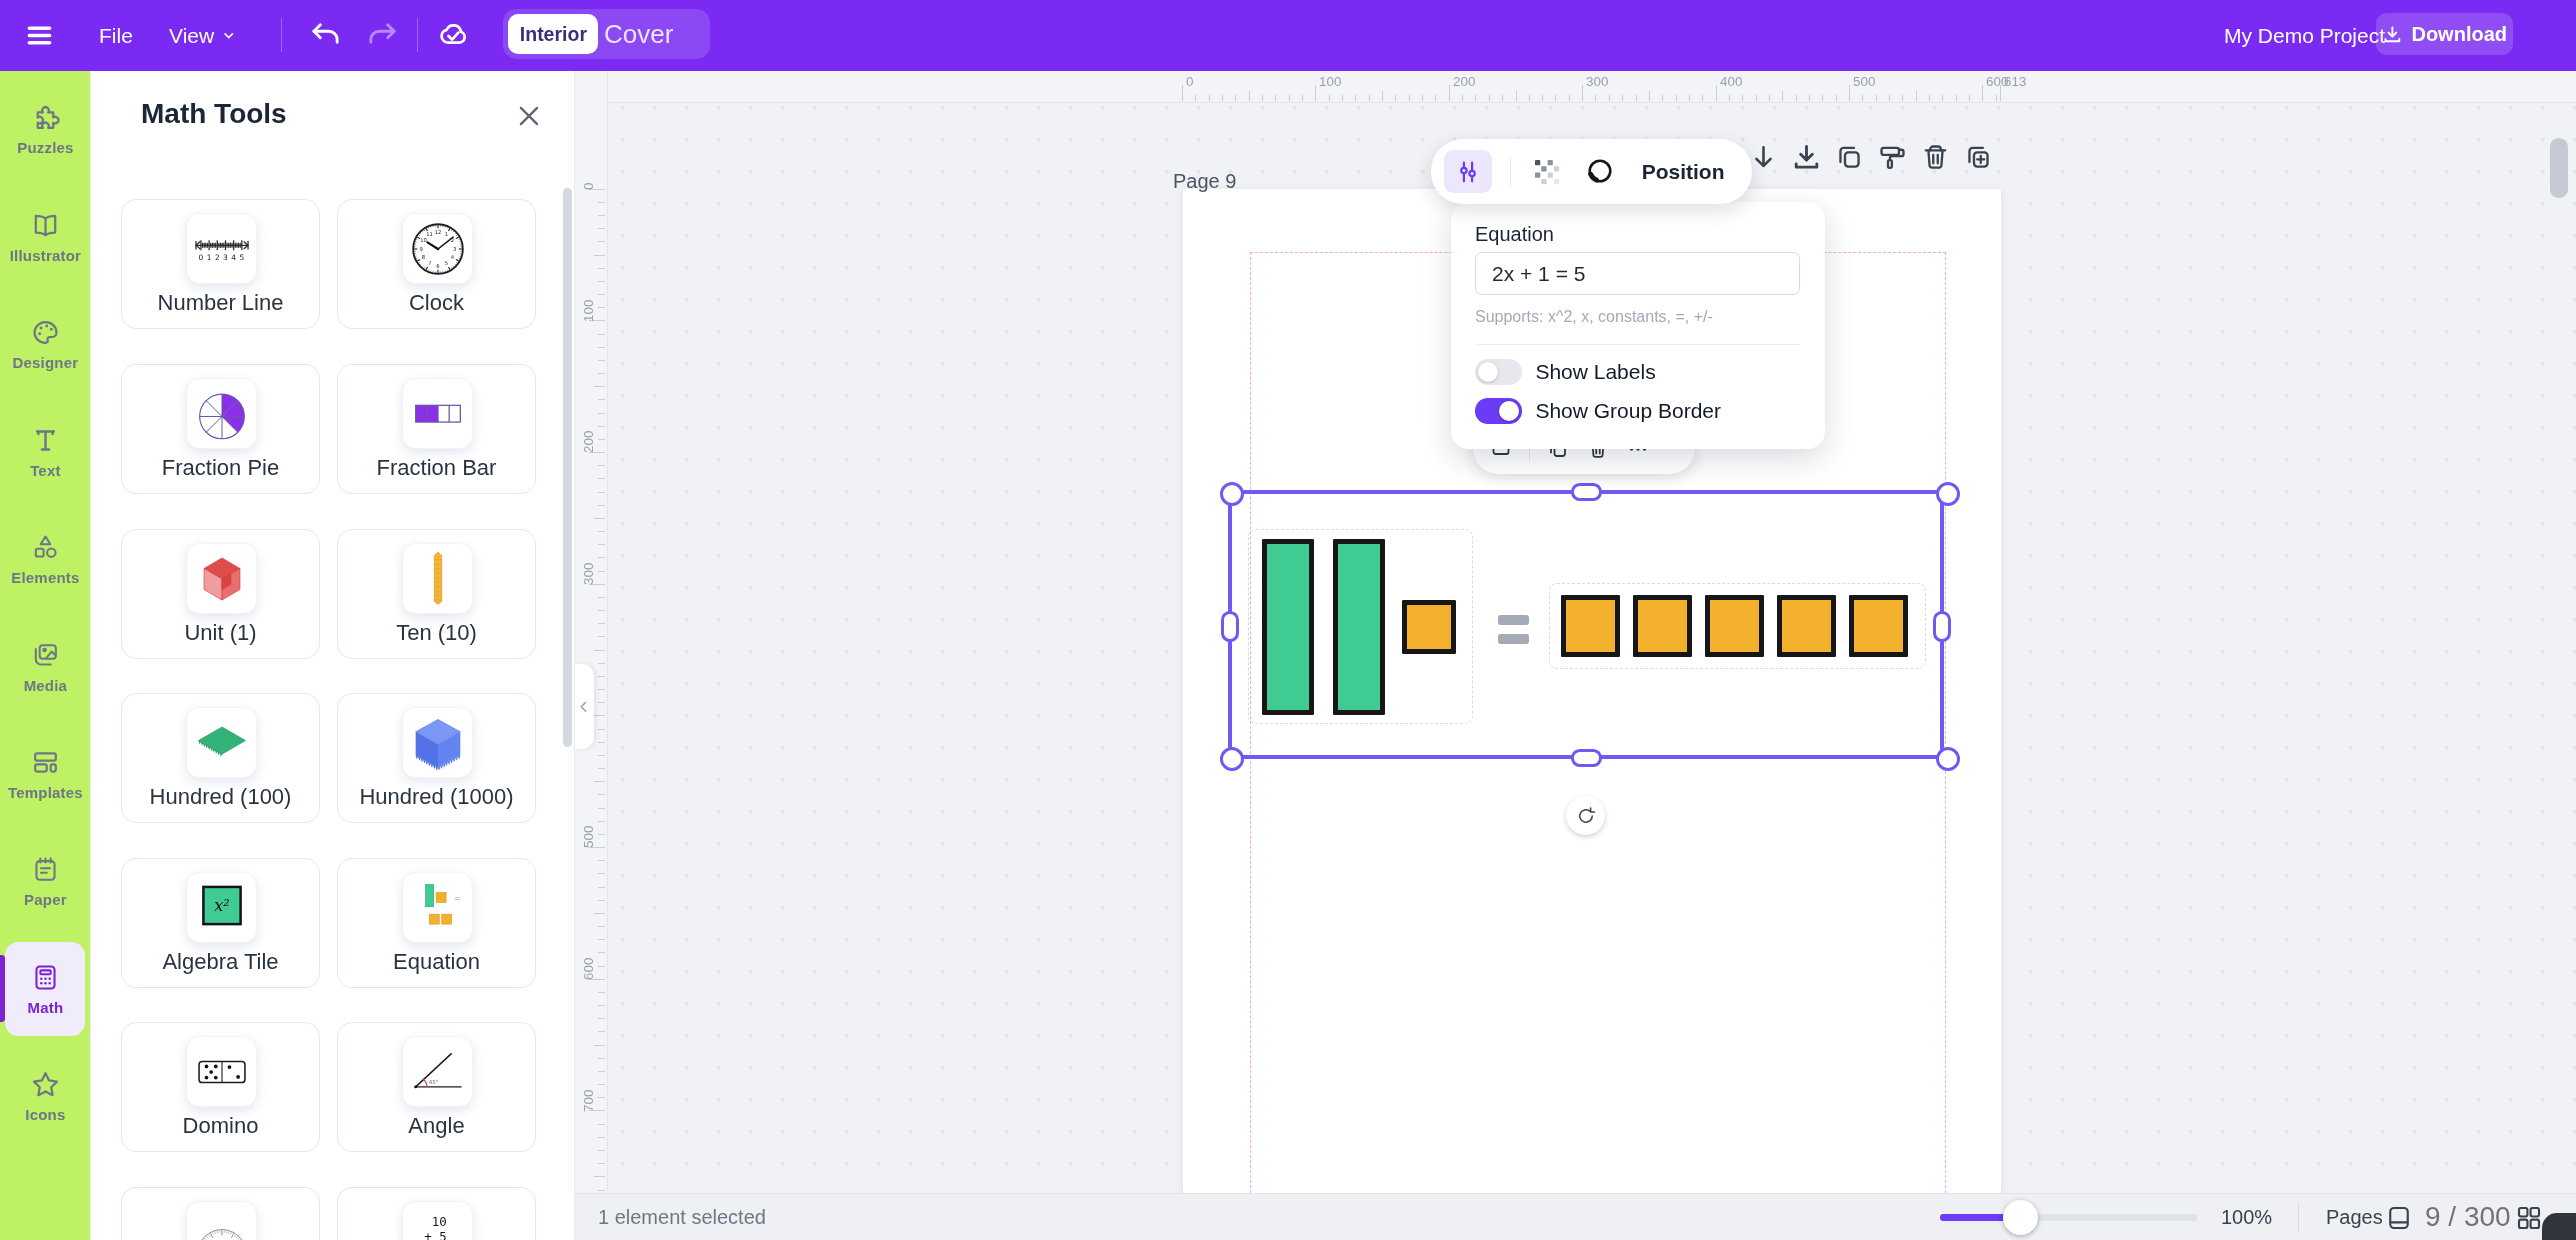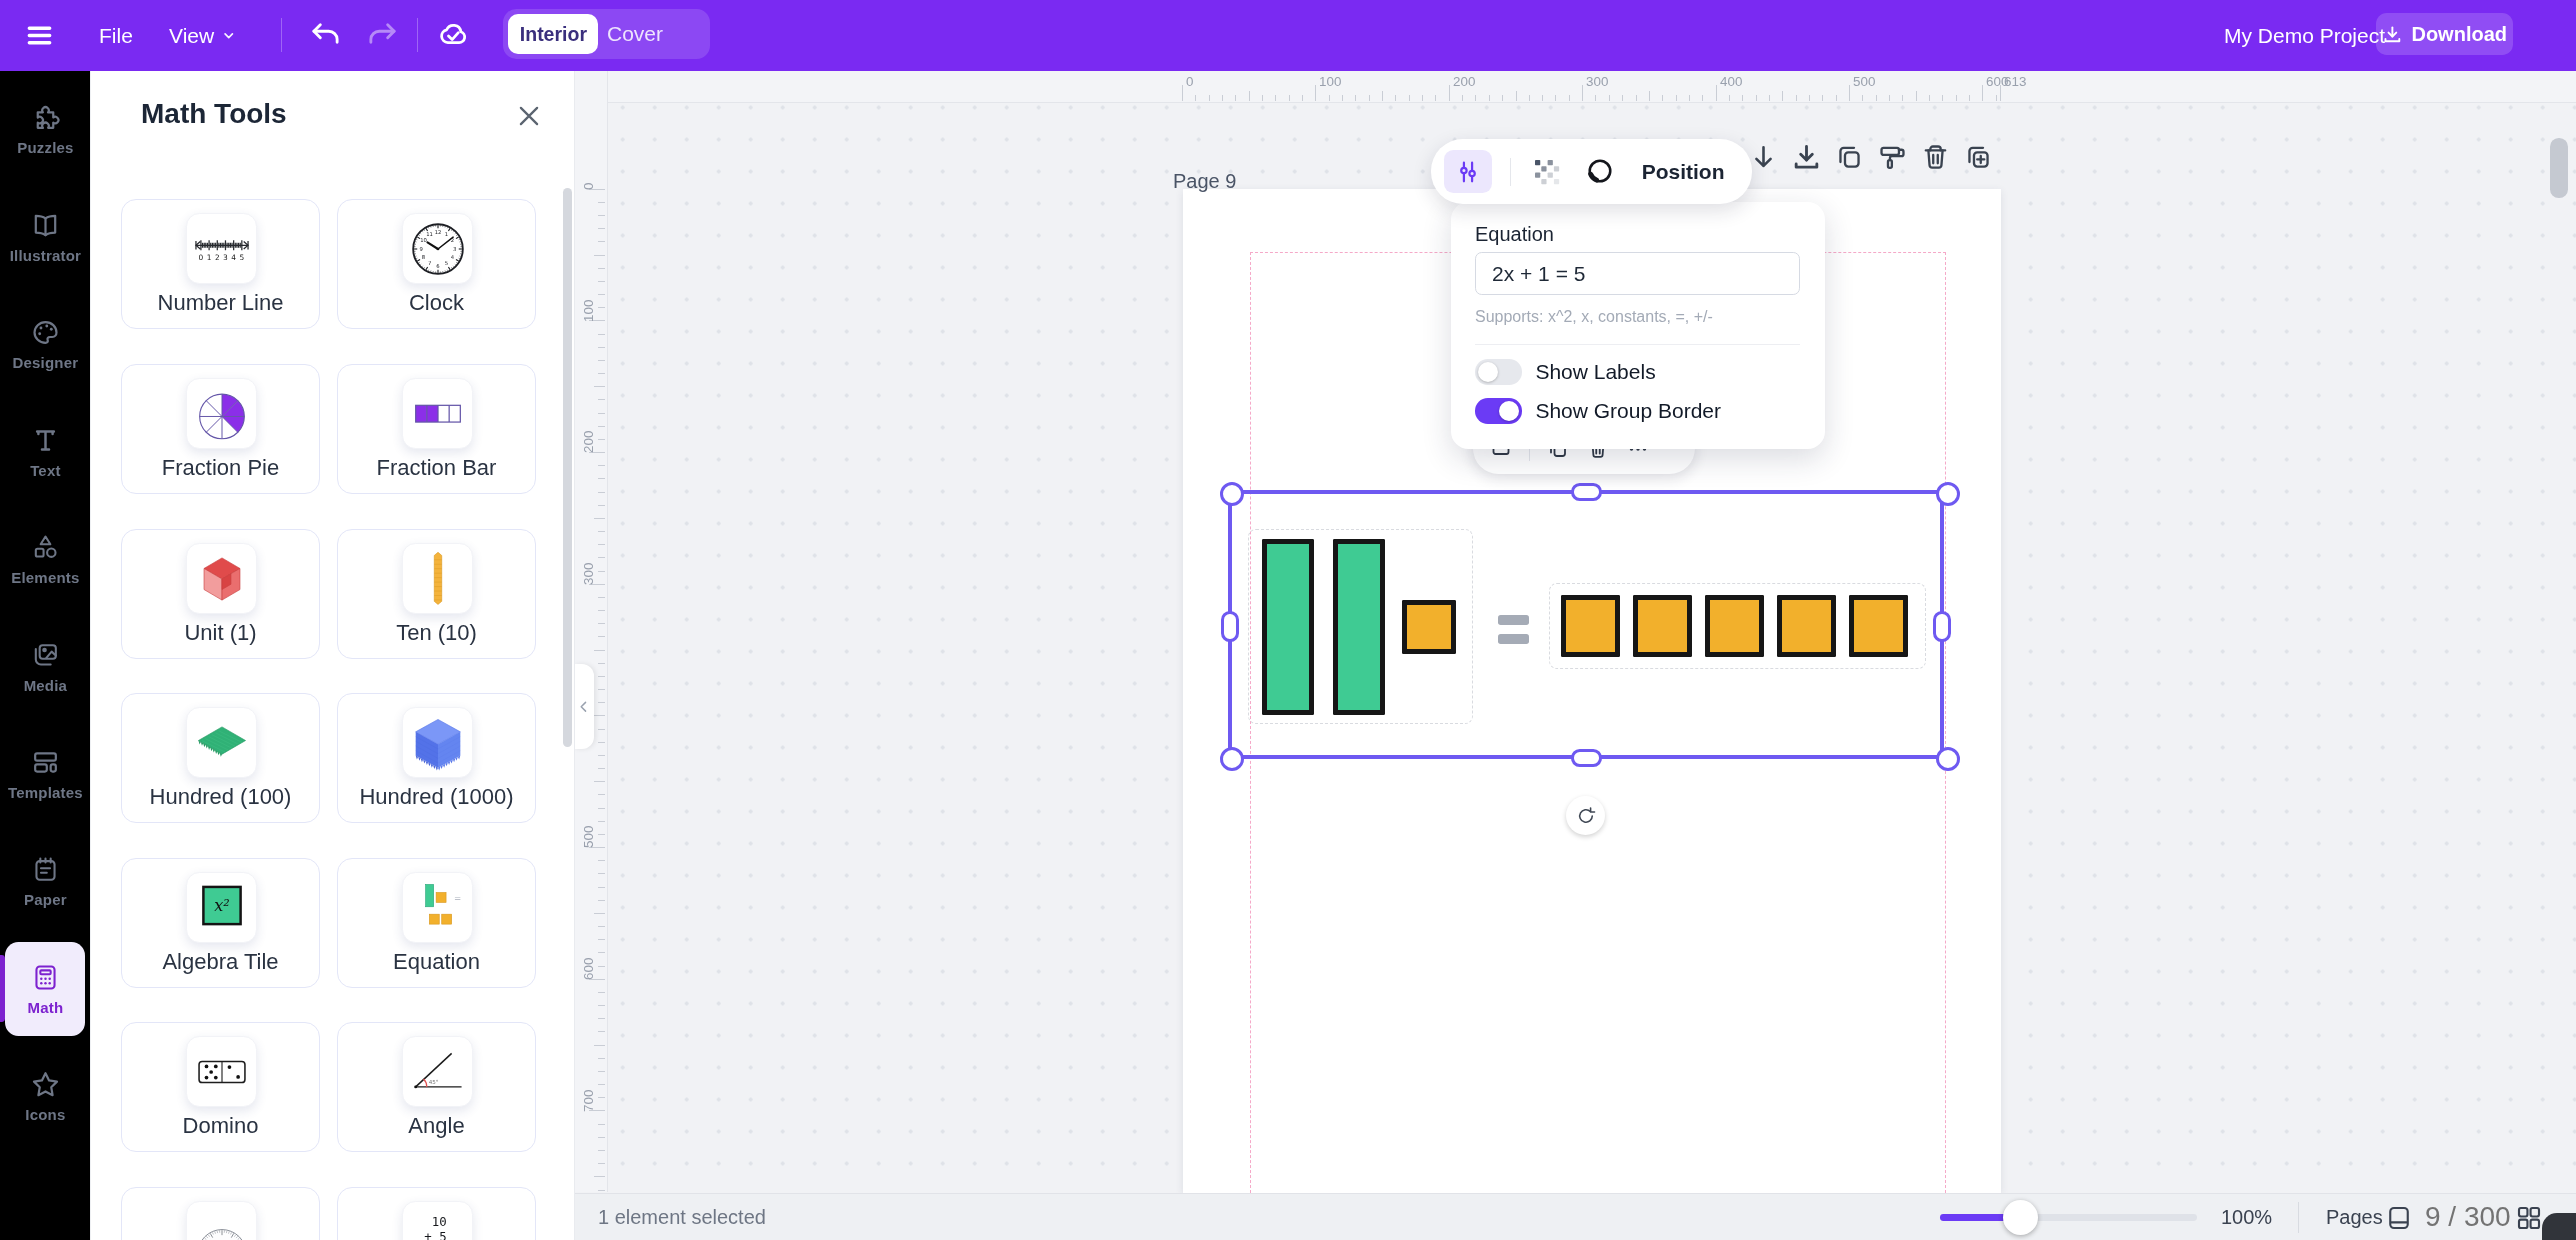--- a/index.html
+++ b/index.html
@@ -22,31 +22,31 @@
   #tbd1{left:281px;} #tbd2{left:417px;}
   #undo-btn{left:310px;top:19px;width:31px;height:31px;}
   #redo-btn{left:367px;top:19px;width:31px;height:31px;opacity:.45;}
   #cloud-btn{left:435px;top:17px;width:35px;height:35px;}
   #segmented{position:absolute;left:503px;top:9.4px;width:207px;height:50px;border-radius:13.4px;
              background:rgba(255,255,255,.14);}
   #seg-interior{position:absolute;left:5.4px;top:4.7px;width:90px;height:40px;border:none;border-radius:10px;
                 background:#fff;color:#3a2f7d;font-size:19.5px;font-weight:600;cursor:pointer;
                 font-family:"Liberation Sans",sans-serif;}
   #seg-cover{position:absolute;left:95px;top:4.7px;width:74px;height:40px;border:none;background:none;
-             color:rgba(255,255,255,.85);font-size:21px;font-weight:500;cursor:pointer;
+             color:rgba(255,255,255,.85);font-size:26px;font-weight:500;cursor:pointer;
              font-family:"Liberation Sans",sans-serif;}
   #project-title{position:absolute;left:2224px;top:0;height:71px;display:flex;align-items:center;
                  color:#fff;font-size:21px;font-weight:500;cursor:pointer;}
   #download-btn{position:absolute;left:2376px;top:13.4px;width:137px;height:42px;border:none;border-radius:10.8px;
                 background:rgba(255,255,255,.17);color:#fff;display:flex;align-items:center;justify-content:center;
                 gap:8.7px;font-size:20px;font-weight:600;cursor:pointer;font-family:"Liberation Sans",sans-serif;}
   #download-btn [data-icon]{width:21.5px;height:21.5px;}
 
   
-  #sidebar{position:absolute;left:0;top:71px;width:91px;height:1170px;background:#000000;
+  #sidebar{position:absolute;left:0;top:71px;width:91px;height:1170px;background:#bef264;
            border-right:0.7px solid #eef0f3;z-index:55;}
   .side-item{position:absolute;left:5.4px;width:80px;height:94px;border-radius:13.4px;display:flex;
              flex-direction:column;align-items:center;justify-content:center;gap:6px;cursor:pointer;
              color:#6e7686;}
   .side-item .side-icon{width:31px;height:31px;}
   .side-item .side-label{font-size:15px;font-weight:600;letter-spacing:0.2px;}
   .side-item.active{background:#f1ecfc;color:#7d22cf;}
   .side-ind{position:absolute;left:-5.4px;top:13.4px;width:5.4px;height:67px;background:#7d22cf;
             border-radius:0 3.4px 3.4px 0;}
 

